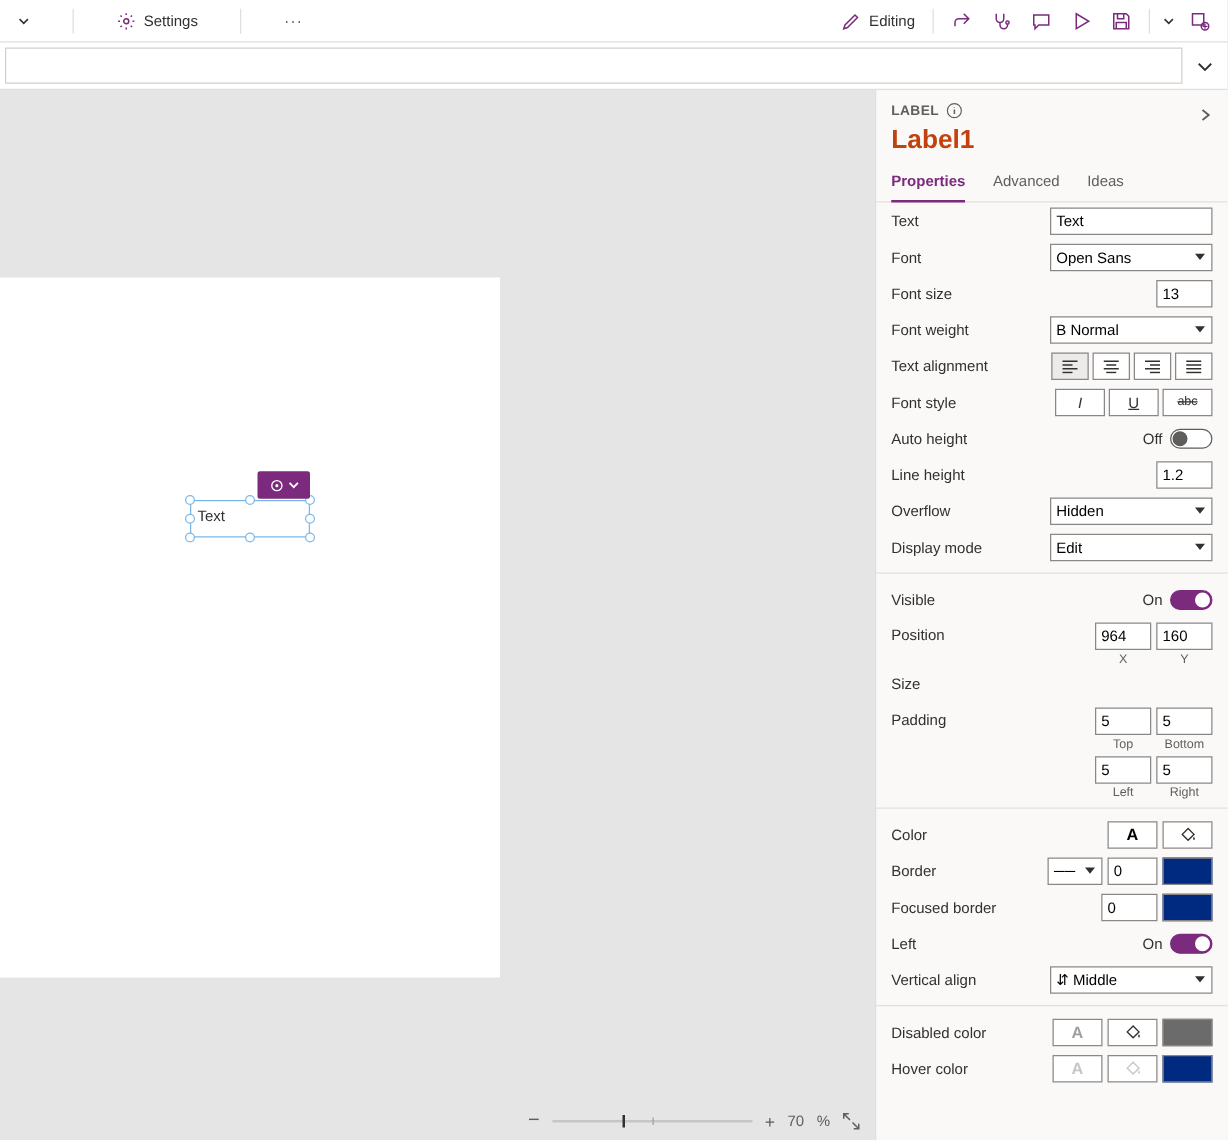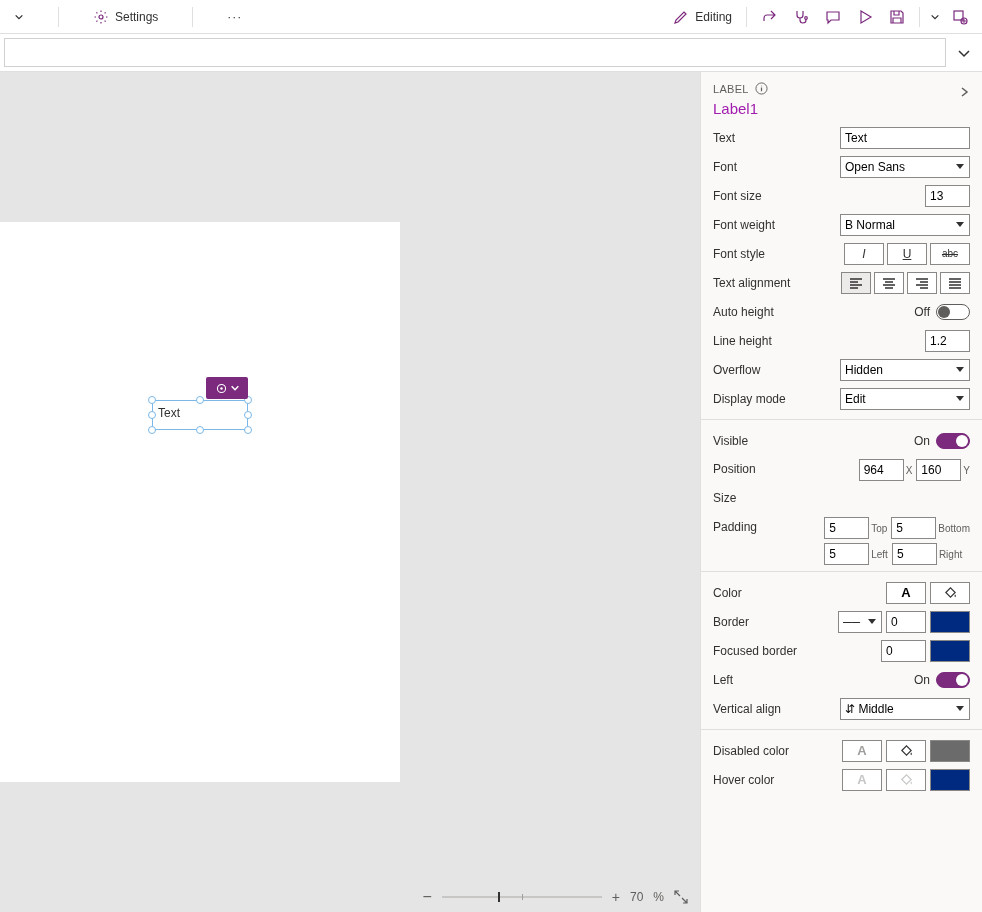--- a/index.html
+++ b/index.html
@@ -28,23 +28,23 @@
 .selbadge{position:absolute;left:206px;top:305px;width:42px;height:22px;background:#7b2a7d;border-radius:2px;display:flex;align-items:center;justify-content:center;gap:2px;}
 
 
 .zoombar{position:absolute;bottom:6px;right:12px;display:flex;align-items:center;gap:10px;color:#605e5c;}
 .zoombar .track{width:160px;height:2px;background:#c8c6c4;position:relative;}
 .zoombar .thumb{position:absolute;left:56px;top:-4px;width:2px;height:10px;background:#323130;}
 .zoombar .tick{position:absolute;top:-2px;width:1px;height:6px;background:#a19f9d;}
 
 
 .panel{width:282px;border-left:1px solid #e1dfdd;background:#faf9f8;display:flex;flex-direction:column;font-size:12px;color:#323130;overflow-y:auto;}
-.panel-head{padding:10px 12px 6px;position:relative;}
+.panel-head{padding:10px 12px 6px;position:relative;font-weight:bold;}
 .panel-type{font-size:11px;color:#605e5c;letter-spacing:0.3px;display:flex;align-items:center;gap:6px;}
-.panel-name{font-size:15px;margin-top:5px;color:#a21caf;}
+.panel-name{font-size:21px;margin-top:5px;color:#c2410c;}
 .panel-head .caret{position:absolute;right:12px;top:14px;cursor:pointer;color:#605e5c;}
 .tabs{display:flex;gap:22px;padding:0 12px;border-bottom:1px solid #e1dfdd;}
 .tab{padding:8px 0 9px;font-size:12px;color:#605e5c;cursor:pointer;position:relative;}
 .tab.active{color:#7b2a7d;font-weight:600;}
 .tab.active::after{content:"";position:absolute;left:0;right:0;bottom:-1px;height:2px;background:#7b2a7d;}
 
 .rows{display:flex;flex-direction:column;}
 .row{display:flex;align-items:center;min-height:29px;padding:0 12px;}
 .row .lbl{flex:1;color:#323130;}
 .row .ctl{display:flex;align-items:center;gap:4px;}
@@ -53,21 +53,21 @@
 input.text,select.text{height:22px;border:1px solid #8a8886;padding:0 4px;font-size:12px;font-family:inherit;background:#fff;}
 .w130{width:130px;} .w62{width:45px;} .w40{width:40px;}
 select.text{appearance:none;padding-right:18px;background-image:none;position:relative;}
 .select-wrap{position:relative;display:inline-block;}
 .select-wrap::after{content:"";position:absolute;right:6px;top:8px;width:0;height:0;border-left:4px solid transparent;border-right:4px solid transparent;border-top:5px solid #323130;pointer-events:none;}
 .iconbtn{width:40px;height:22px;border:1px solid #8a8886;display:flex;align-items:center;justify-content:center;background:#fff;cursor:pointer;font-size:12px;}
 .iconbtn.small{width:30px;}
 .iconbtn.sel{background:#edebe9;}
 .iconbtn + .iconbtn{margin-left:-1px;}
 
-.dual{display:flex;flex-direction:row;align-items:center;gap:2px;}
+.dual{display:flex;flex-direction:column;align-items:center;gap:2px;}
 .sublbl{font-size:10px;color:#605e5c;}
 .dualwrap{display:flex;gap:4px;}
 
 .toggle{width:34px;height:16px;border:1px solid #605e5c;border-radius:9px;position:relative;cursor:pointer;background:#fff;}
 .toggle .knob{position:absolute;top:1px;left:1px;width:12px;height:12px;border-radius:50%;background:#605e5c;}
 .toggle.on{background:#7b2a7d;border-color:#7b2a7d;}
 .toggle.on .knob{left:auto;right:1px;background:#fff;}
 .toglbl{font-size:12px;color:#323130;margin-right:6px;margin-left:28px;}
 
 .colorbox{width:40px;height:22px;border:1px solid #8a8886;display:flex;align-items:center;justify-content:center;background:#fff;cursor:pointer;}
@@ -227,20 +227,25 @@
             <path d="M7 6v4M7 4v.5" stroke="#605e5c" stroke-width="1.3"></path>
           </svg>
       </div>
       <div class="panel-name">Label1</div>
       <div class="caret">
         <svg width="12" height="12" viewBox="0 0 12 12">
             <path d="M4 2l5 4-5 4" stroke="#605e5c" fill="none" stroke-width="1.5"></path>
           </svg>
       </div>
     </div>
+    <div class="tabs">
+      <div class="tab active">Properties</div>
+      <div class="tab">Advanced</div>
+      <div class="tab">Ideas</div>
+    </div>
 
     <div class="rows">
 
       <div class="row">
         <span class="lbl">Text</span>
         <input class="text w130" value="Text" style="">
       </div>
 
       <div class="row">
         <span class="lbl">Font</span>
@@ -248,35 +253,20 @@
       </div>
 
       <div class="row">
         <span class="lbl">Font size</span>
         <input class="text w62" value="13" style="">
       </div>
 
       <div class="row">
         <span class="lbl">Font weight</span>
         <span class="select-wrap"><select class="text w130"><option>B  Normal</option></select></span>
-      </div>
-
-      <div class="row">
-        <span class="lbl">Font style</span>
-        <div class="ctl">
-          <div class="iconbtn">
-              <span style="font-style:italic;">I</span>
-            </div>
-          <div class="iconbtn">
-              <span style="text-decoration:underline;">U</span>
-            </div>
-          <div class="iconbtn">
-              <span style="text-decoration:line-through;font-size:10px;">abc</span>
-            </div>
-        </div>
       </div>
 
       <div class="row">
         <span class="lbl">Text alignment</span>
         <div class="ctl">
           <div class="iconbtn small sel">
               <svg width="14" height="12" viewBox="0 0 14 12">
                 <path d="M1 2h12M1 5h8M1 8h12M1 11h8" stroke="#323130" stroke-width="1.3"></path>
               </svg>
             </div>
@@ -287,20 +277,35 @@
             </div>
           <div class="iconbtn small">
               <svg width="14" height="12" viewBox="0 0 14 12">
                 <path d="M1 2h12M5 5h8M1 8h12M5 11h8" stroke="#323130" stroke-width="1.3"></path>
               </svg>
             </div>
           <div class="iconbtn small">
               <svg width="14" height="12" viewBox="0 0 14 12">
                 <path d="M1 2h12M1 5h12M1 8h12M1 11h12" stroke="#323130" stroke-width="1.3"></path>
               </svg>
+            </div>
+        </div>
+      </div>
+
+      <div class="row">
+        <span class="lbl">Font style</span>
+        <div class="ctl">
+          <div class="iconbtn">
+              <span style="font-style:italic;">I</span>
+            </div>
+          <div class="iconbtn">
+              <span style="text-decoration:underline;">U</span>
+            </div>
+          <div class="iconbtn">
+              <span style="text-decoration:line-through;font-size:10px;">abc</span>
             </div>
         </div>
       </div>
 
       <div class="row">
         <span class="lbl">Auto height</span>
         <span class="toglbl">Off</span>
         <div class="toggle">
             <div class="knob"></div>
           </div>

